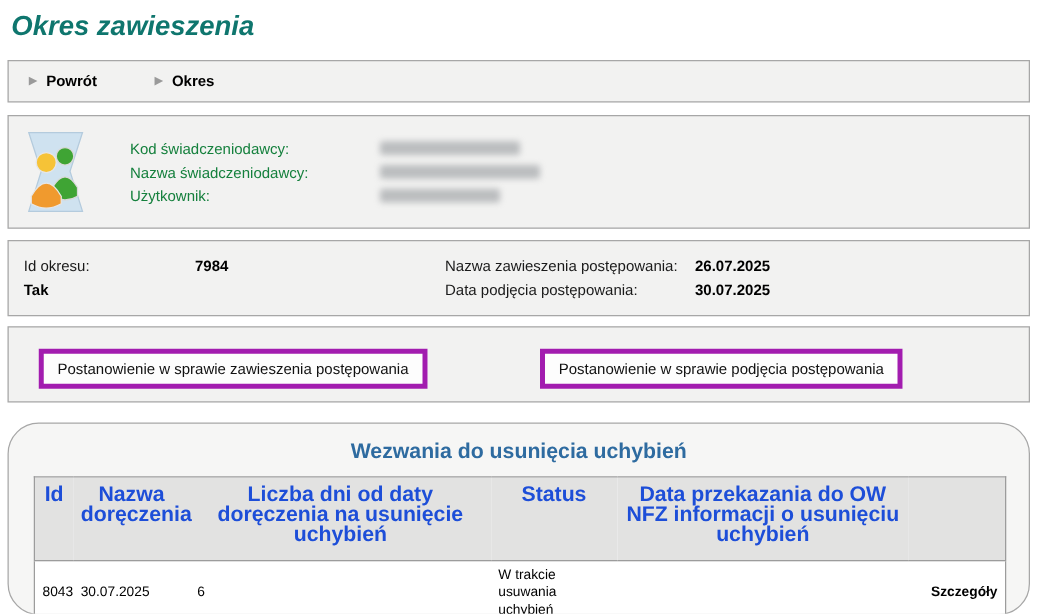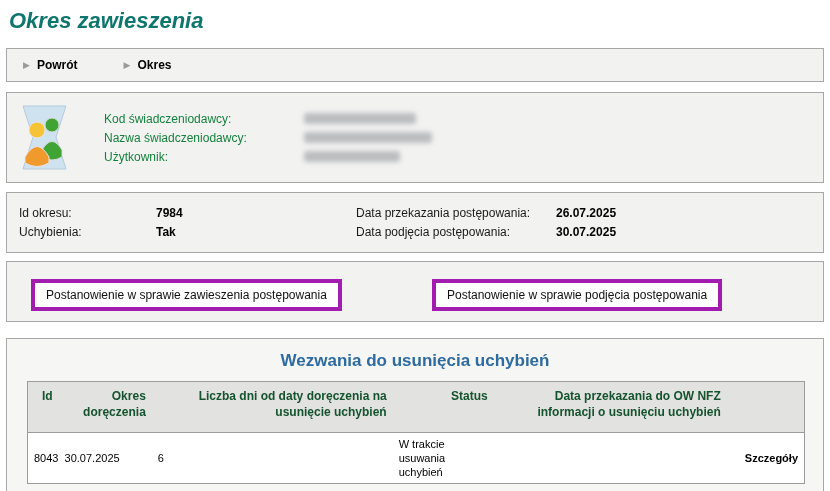--- a/index.html
+++ b/index.html
@@ -77,36 +77,36 @@
     font-family: "Liberation Sans", sans-serif;
     font-size: 12px; color: #111;
     padding: 5px 11px; cursor: pointer; white-space: nowrap;
   }
   .action-btn.left { left: 24px; }
   .action-btn.right { left: 425px; }
 
   
   .table-panel {
     margin-top: 16px; height: 154px;
-    background: #f6f6f5; padding: 10px 20px 0 20px;
+    background: #f6f6f5; padding: 10px 20px 0 20px; border-radius: 25px;
   }
   h2.section-title {
     text-align: center; color: #2e6ba0;
     font-size: 17px; font-weight: bold;
     margin: 2px 0 10px 0;
   }
   table.calls {
     width: 778px; border-collapse: collapse;
     background: #ffffff; border: 1px solid #9c9c9c;
     table-layout: fixed;
   }
   table.calls thead th {
     background: #e2e2e1;
-    color: #14532d; font-weight: bold; font-size: 12px;
-    text-align: right; vertical-align: top;
+    color: #1d4ed8; font-weight: bold; font-size: 17px;
+    text-align: center; vertical-align: top;
     padding: 6px 6px 12px 6px; line-height: 16px;
   }
   table.calls thead { border-bottom: 1px solid #9c9c9c; }
   table.calls td {
     font-size: 11px; color: #000;
     padding: 4px 6px; vertical-align: middle; line-height: 14px;
     height: 34px;
   }
   .col-id { width: 4%; }
   .col-date { width: 12%; }
@@ -161,27 +161,26 @@
     </div>
   </div>
 
   <div class="panel details-panel">
     <div class="dcol left">
       <div class="drow">
         <span class="dlabel">Id okresu:</span>
         <span class="dvalue">7984</span>
       </div>
       <div class="drow">
-        <span class="dlabel">Uchybienia:</span>
         <span class="dvalue">Tak</span>
       </div>
     </div>
     <div class="dcol right">
       <div class="drow">
-        <span class="dlabel">Data przekazania postępowania:</span>
+        <span class="dlabel">Nazwa zawieszenia postępowania:</span>
         <span class="dvalue">26.07.2025</span>
       </div>
       <div class="drow">
         <span class="dlabel">Data podjęcia postępowania:</span>
         <span class="dvalue">30.07.2025</span>
       </div>
     </div>
   </div>
 
   <div class="panel buttons-panel">
@@ -196,21 +195,21 @@
         <col class="col-id">
           <col class="col-date">
           <col class="col-days">
         <col class="col-status">
           <col class="col-transfer">
           <col class="col-details">
       </colgroup>
       <thead>
         <tr>
           <th>Id</th>
-          <th>Okres doręczenia</th>
+          <th>Nazwa doręczenia</th>
           <th>Liczba dni od daty doręczenia na usunięcie uchybień</th>
           <th>Status</th>
           <th>Data przekazania do OW NFZ informacji o usunięciu uchybień</th>
           <th></th>
         </tr>
       </thead>
       <tbody>
         <tr>
           <td>8043</td>
           <td>30.07.2025</td>

